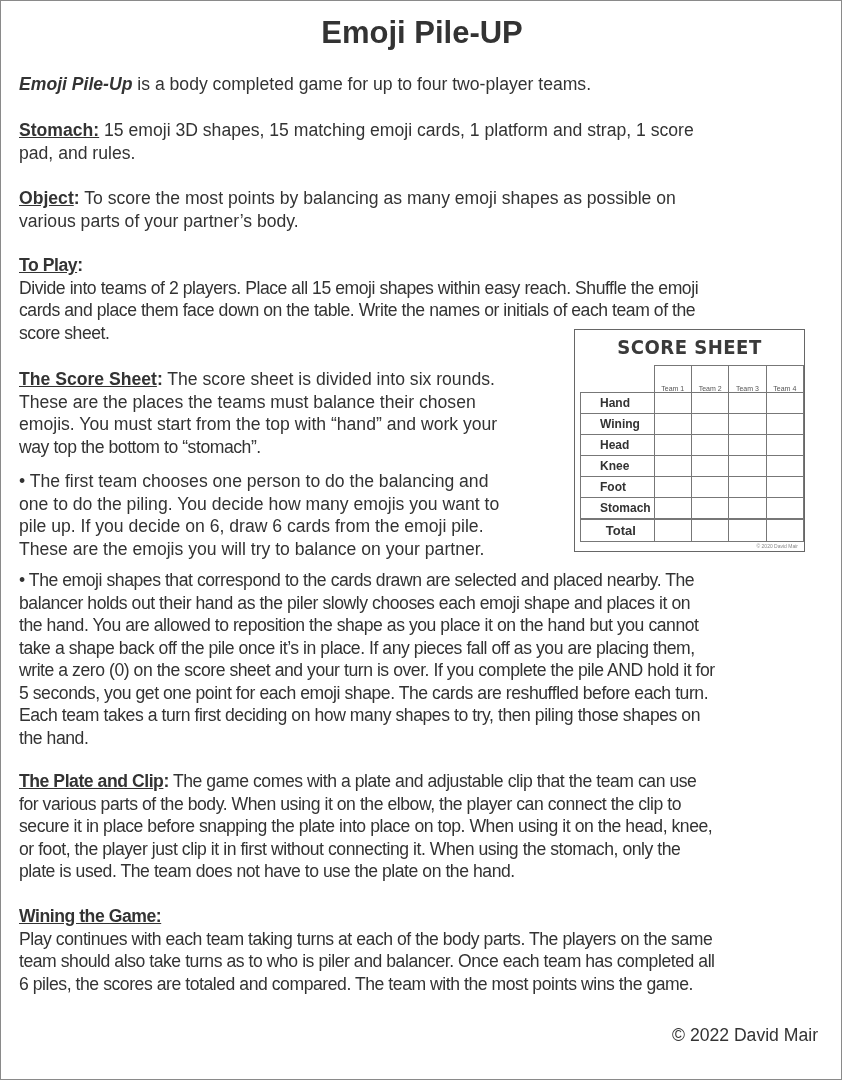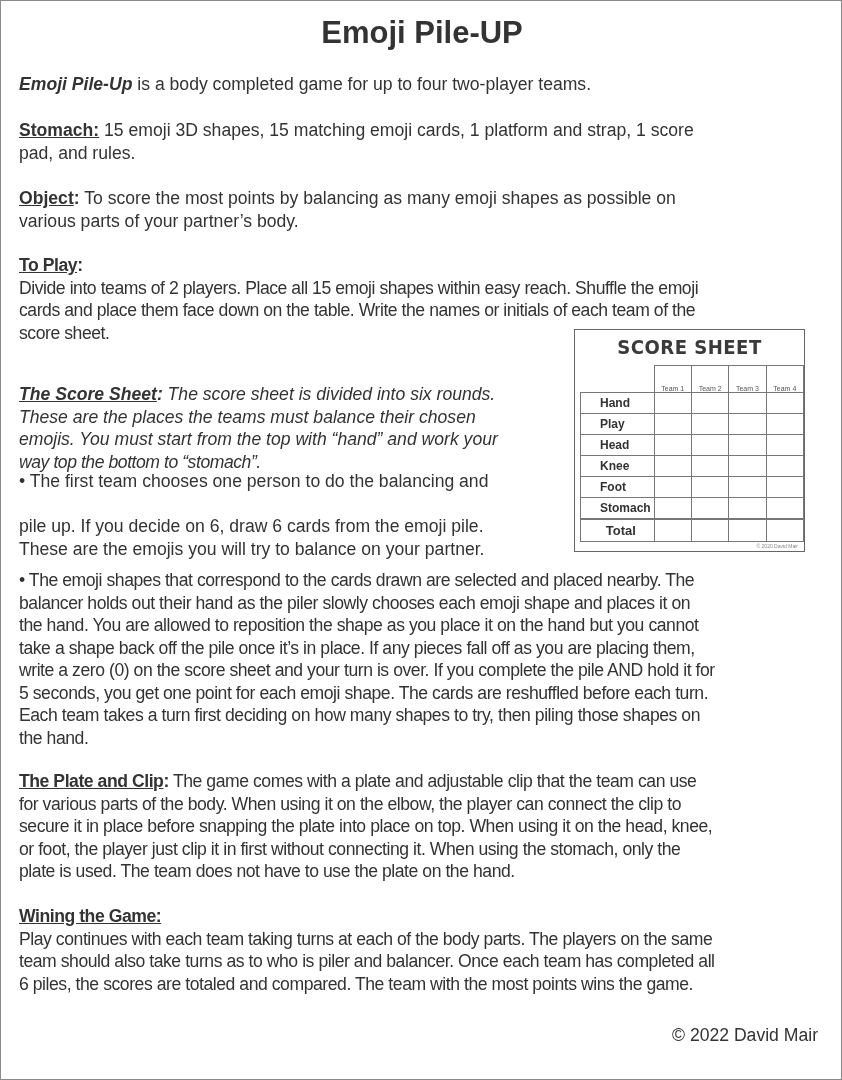--- a/index.html
+++ b/index.html
@@ -78,30 +78,30 @@
     <span>various parts of your partner’s body.</span>
   </div>
 
   <div class="para cond" style="top:253px;">
     <span class="lbl">To Play</span><span class="lbl-colon">:</span><br>
     <span>Divide into teams of 2 players. Place all 15 emoji shapes within easy reach.  Shuffle the emoji</span><br>
     <span>cards and place them face down on the table. Write the names or initials of each team of the</span><br>
     <span>score sheet.</span>
   </div>
 
-  <div class="para" style="top:382px;font-style:italic;">
+  <div class="para" style="top:367px;">
     <span class="lbl">The Score Sheet</span><span class="lbl-colon">:</span><span> The score sheet is divided into six rounds.</span><br>
     <span>These are the places the teams must balance their chosen</span><br>
     <span>emojis. You must start from the top with “hand” and work your</span><br>
     <span class="cond">way top the bottom to “stomach”.</span>
   </div>
 
   <div class="para" style="top:469px;">
     <span>• The first team chooses one person to do the balancing and</span><br>
-    <br>
+    <span>one to do the piling.  You decide how many emojis you want to</span><br>
     <span>pile up. If you decide on 6, draw 6 cards from the emoji pile.</span><br>
     <span>These are the emojis you will try to balance on your partner.</span>
   </div>
 
   <div class="sheet">
     <div class="sheet-title">SCORE SHEET</div>
     <table class="grid">
       <tbody>
           <tr>
         <td class="corner"></td>
@@ -111,21 +111,21 @@
         <th class="team">Team 4</th>
       </tr>
       <tr>
         <td class="rowlabel">Hand</td>
         <td></td>
             <td></td>
             <td></td>
             <td></td>
       </tr>
       <tr>
-        <td class="rowlabel">Play</td>
+        <td class="rowlabel">Wining</td>
         <td></td>
             <td></td>
             <td></td>
             <td></td>
       </tr>
       <tr>
         <td class="rowlabel">Head</td>
         <td></td>
             <td></td>
             <td></td>

